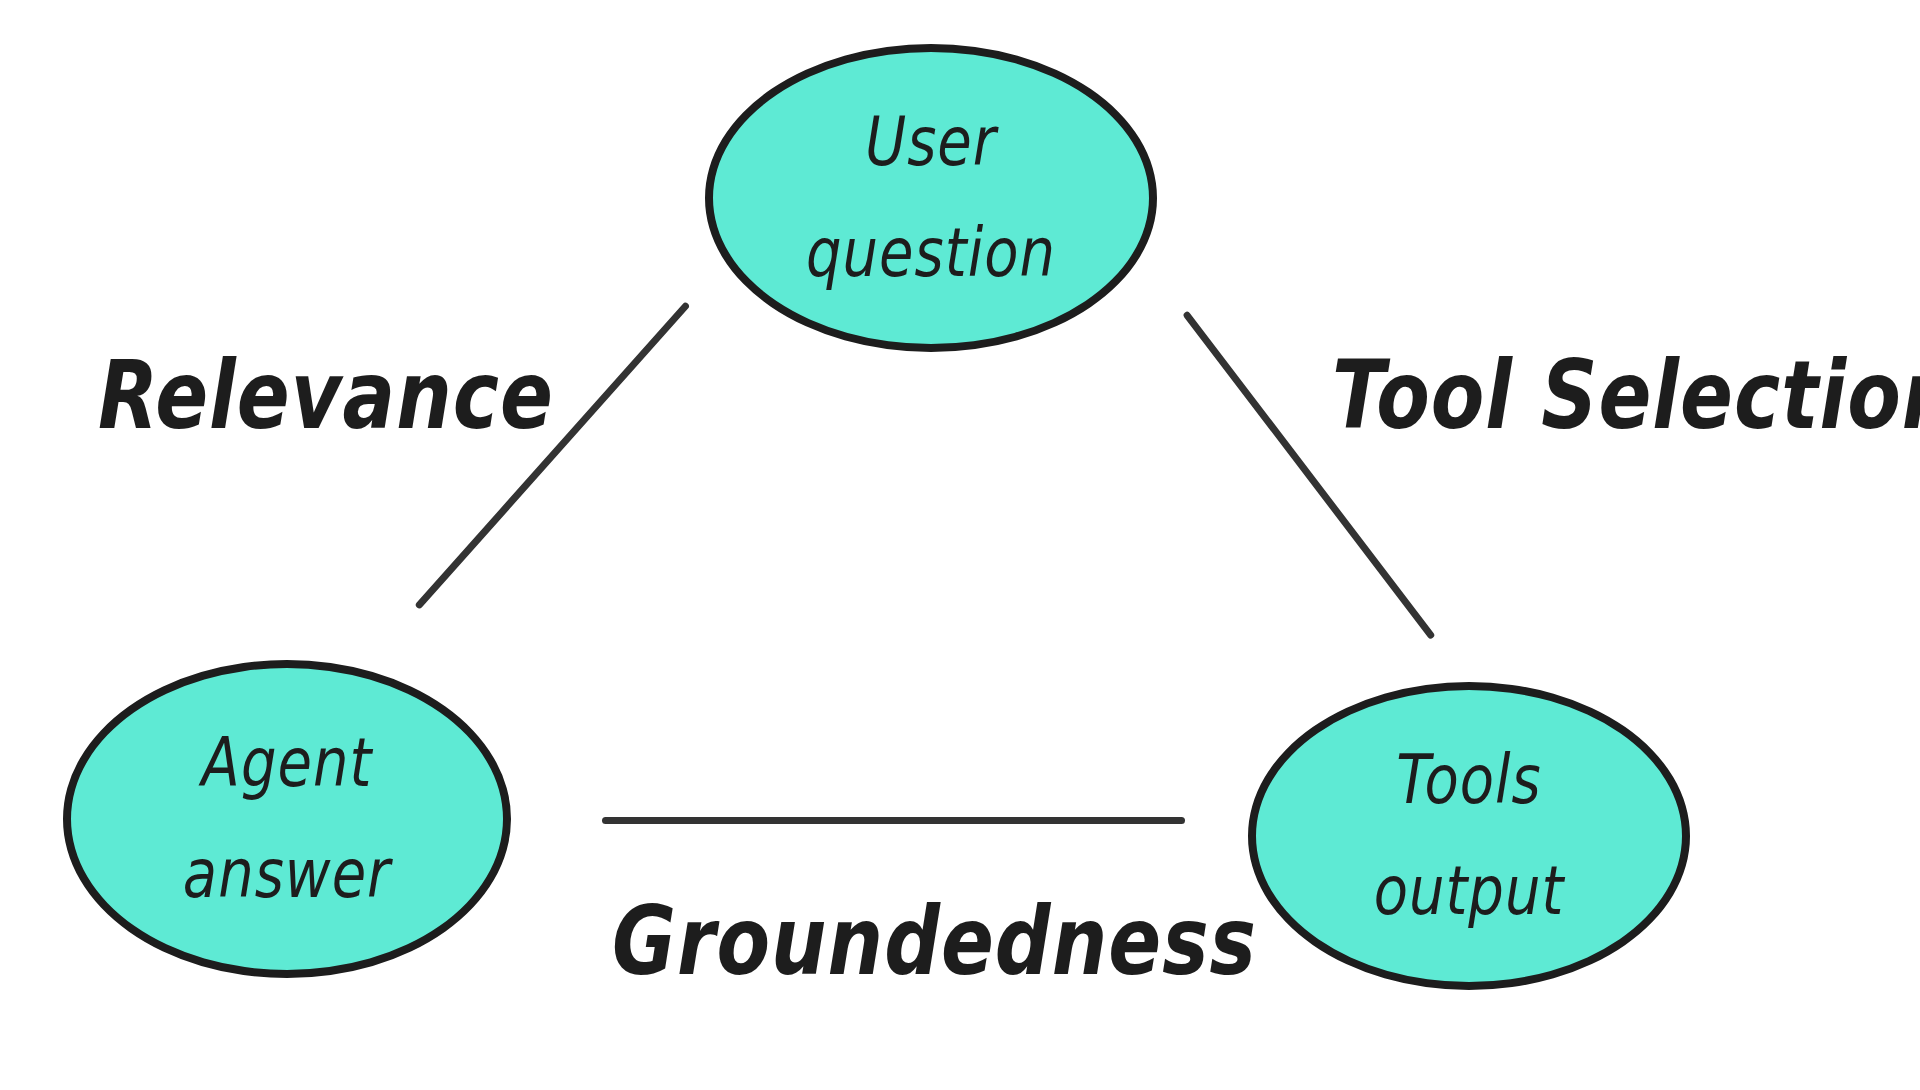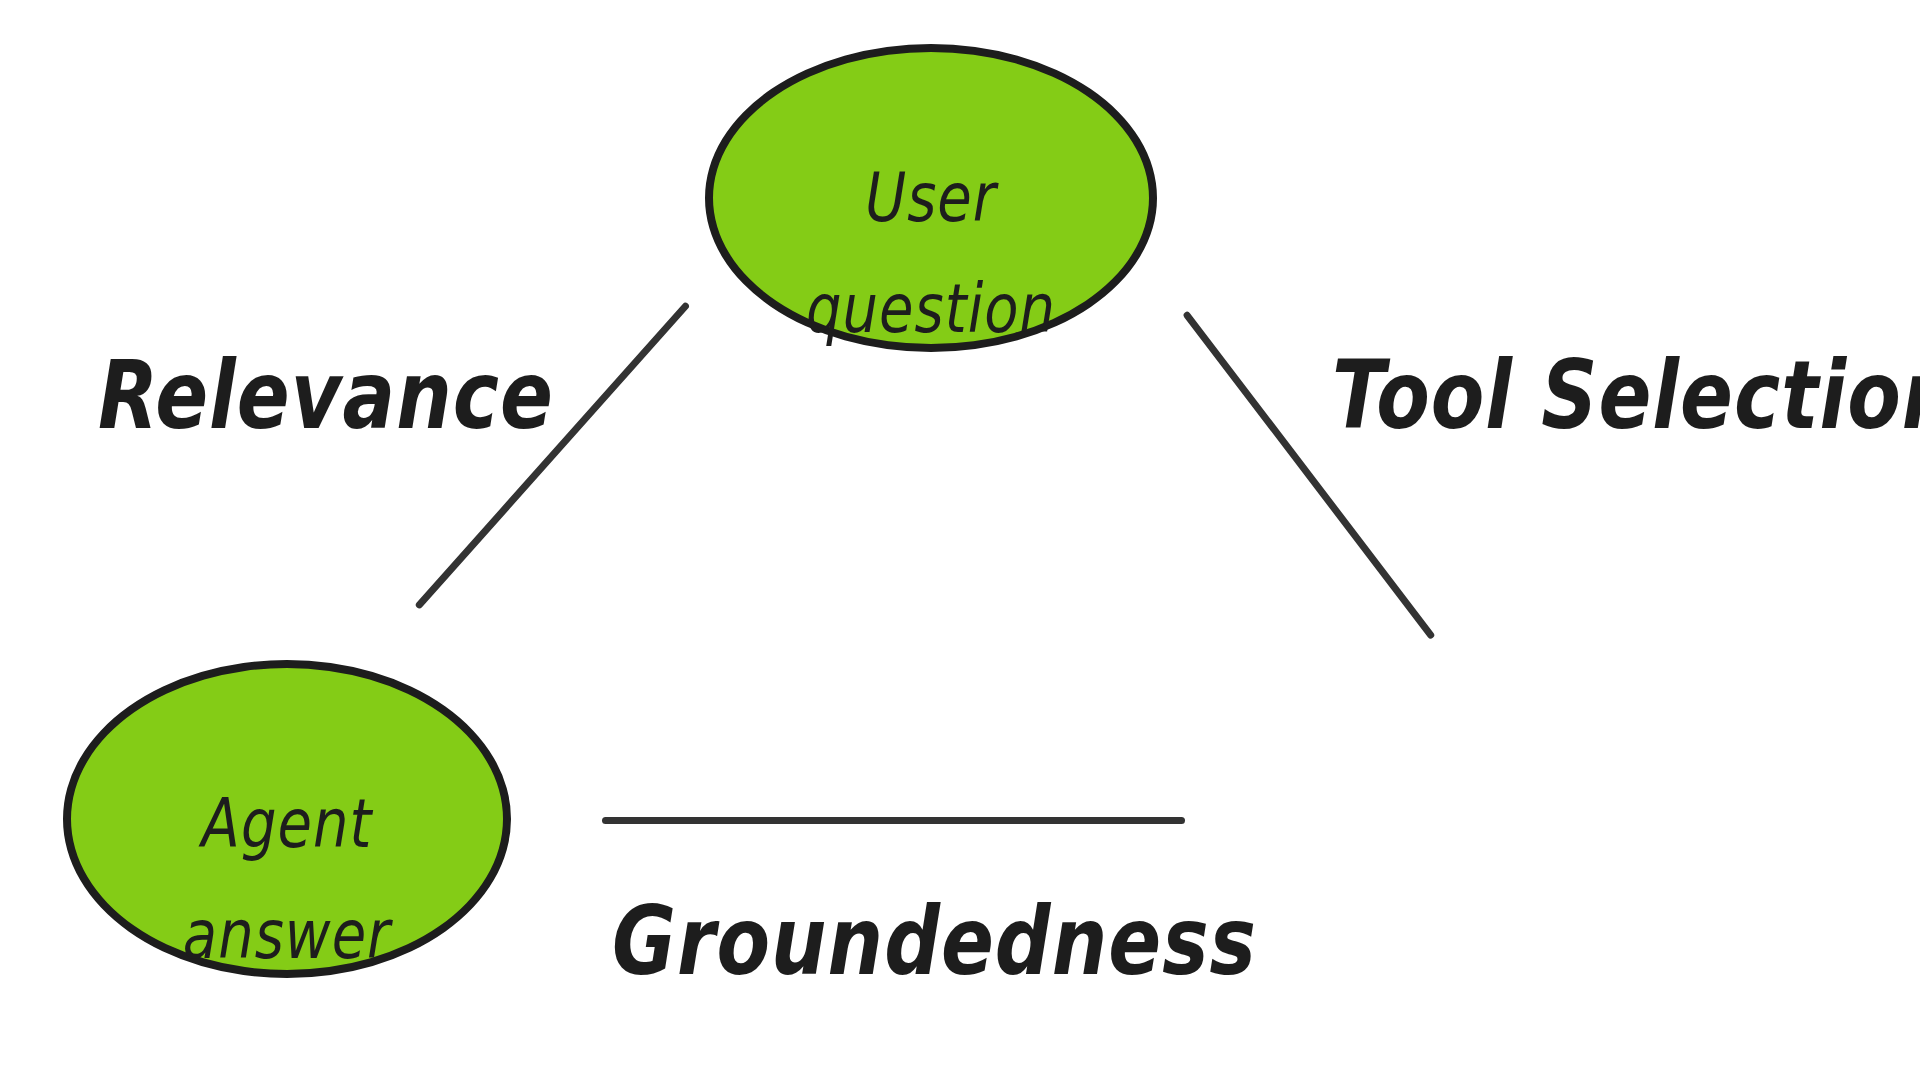--- a/index.html
+++ b/index.html
@@ -15,23 +15,23 @@
     overflow: hidden;
     font-family: "DejaVu Sans", sans-serif;
   }
 
   
   .node {
     position: absolute;
     border: 8px solid #1d1d1d;
     border-radius: 50%;
     box-sizing: border-box;
-    background: #84cc16;
+    background: #5eead4;
     display: flex;
-    align-items: flex-end;
+    align-items: center;
     justify-content: center;
   }
   .node-top   { left: 705px;  top: 44px;  width: 452px; height: 308px; }
   .node-left  { left: 63px;   top: 660px; width: 448px; height: 318px; }
   .node-right { left: 1248px; top: 682px; width: 442px; height: 308px; }
 
   .node-text {
     text-align: center;
     font-style: italic;
     font-size: 56px;
@@ -97,18 +97,24 @@
     </div>
   </div>
 
   <div class="node node-left">
     <div class="node-text">
       <div>Agent</div>
       <div>answer</div>
     </div>
   </div>
 
+  <div class="node node-right">
+    <div class="node-text">
+      <div>Tools</div>
+      <div>output</div>
+    </div>
+  </div>
 
   <div class="edge-label label-relevance">Relevance</div>
   <div class="edge-label label-tool-selection">Tool Selection</div>
   <div class="edge-label label-groundedness">Groundedness</div>
 
 </div>
 
 </body></html>

